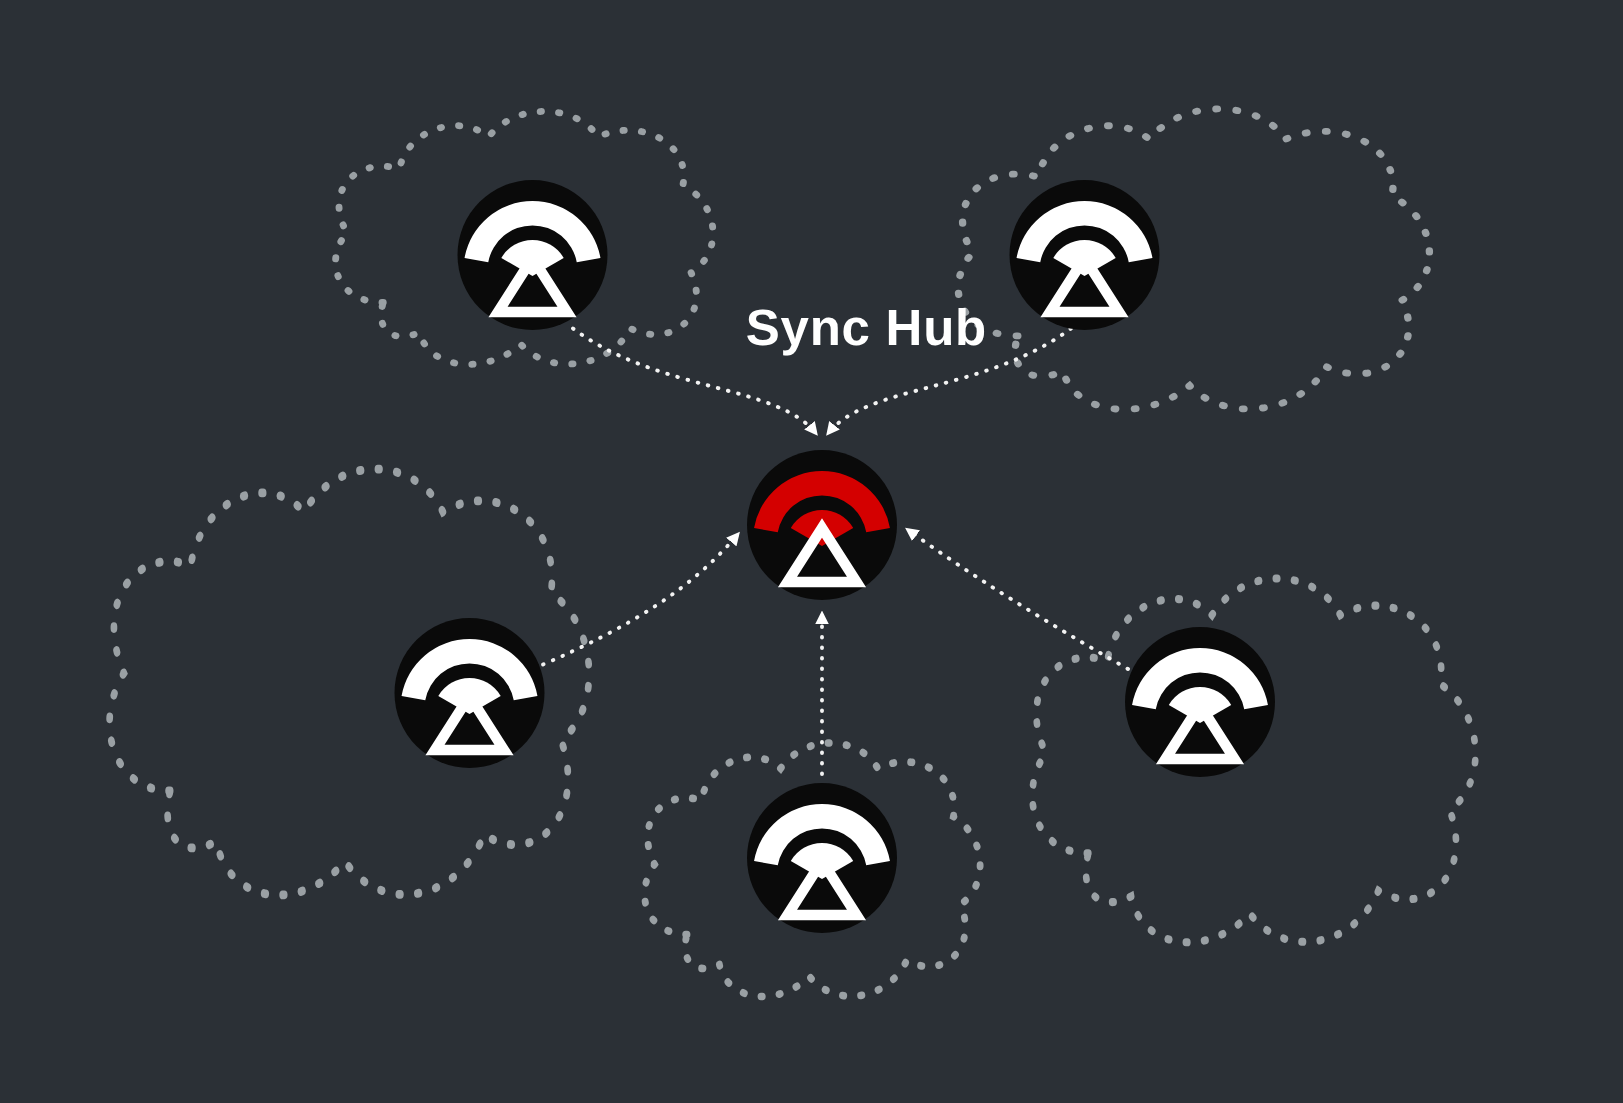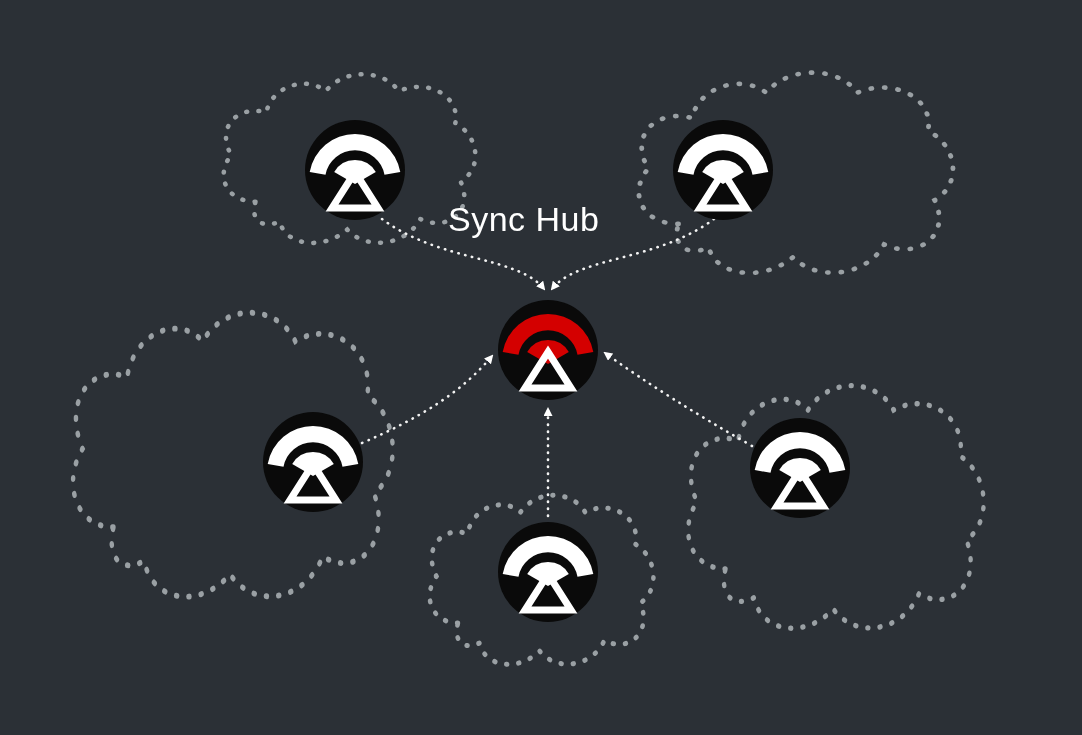--- a/index.html
+++ b/index.html
@@ -20,24 +20,24 @@
   .canvas svg {
     position: absolute;
     left: 0;
     top: 0;
   }
   .hub-title {
     position: absolute;
     left: 448px;
     top: 200px;
     width: 210px;
-    text-align: left;
+    text-align: right;
     color: #ffffff;
     font-size: 34px;
-    font-weight: 400;
+    font-weight: 700;
     letter-spacing: 0.5px;
     white-space: nowrap;
   }
 </style>
 </head>
 <body>
 
 <div class="canvas">
 
   <svg width="1082" height="735" viewBox="0 0 1082 735">

